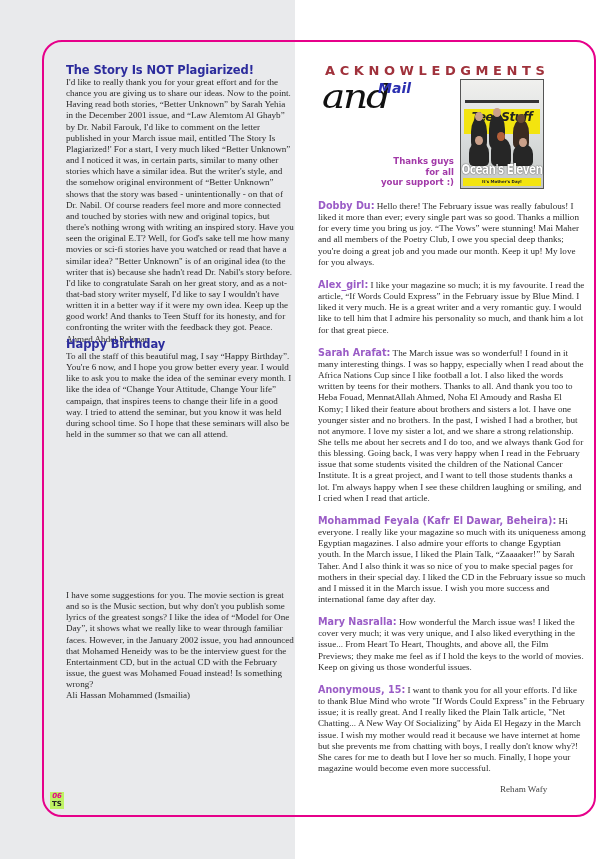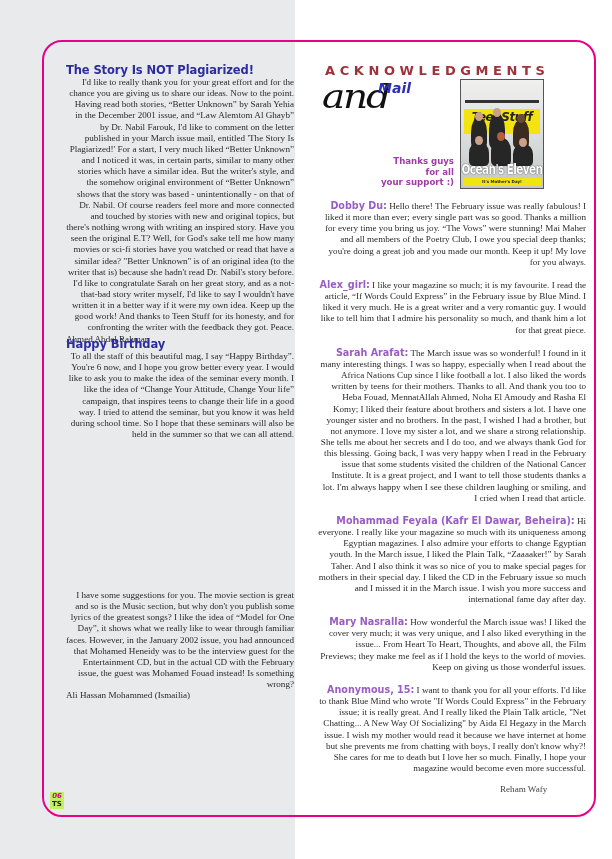--- a/index.html
+++ b/index.html
@@ -2,21 +2,21 @@
 <html><head>
 <meta charset="utf-8">
 <style>
   html, body { margin:0; padding:0; }
   body { width:612px; height:859px; position:relative; overflow:hidden; background:#ffffff; font-family:"Liberation Serif", serif; }
   .graypanel { position:absolute; left:0; top:0; width:295px; height:859px; background:#e9eaec; }
   .frame { position:absolute; left:42px; top:40px; width:554px; height:777px; border:2.5px solid #e6008a; border-radius:20px; box-sizing:border-box; }
   .leftcol { position:absolute; left:66px; top:64px; width:228px; }
   .rightcol { position:absolute; left:318px; top:200px; width:268px; }
   .heading { font-family:"DejaVu Sans", sans-serif; font-weight:bold; color:#2c2c9c; font-size:11.5px; line-height:13px; letter-spacing:-0.1px; }
-  .body { font-size:9.1px; line-height:11.15px; color:#2a2a2a; text-align:right; }
+  .body { font-size:9.1px; line-height:11.15px; color:#2a2a2a; text-align:left; }
   .sig { font-size:9.1px; line-height:11.15px; color:#2a2a2a; padding-right:6px; }
   .sec2 { position:absolute; left:66px; top:338px; width:228px; }
   .sec3 { position:absolute; left:66px; top:590px; width:228px; }
   .name { font-family:"DejaVu Sans", sans-serif; font-weight:bold; color:#9a5cc6; font-size:9.6px; }
   .rl { margin-bottom:11px; }
   .ack { position:absolute; left:325px; top:63px; font-family:"DejaVu Sans", sans-serif; font-weight:900; font-size:13px; letter-spacing:4.6px; color:#a0323c; }
   .and { position:absolute; left:322px; top:76px; font-family:"DejaVu Serif", serif; font-style:italic; font-size:34px; color:#111; letter-spacing:-2px; transform:scaleX(1.15); transform-origin:left; }
   .mail { position:absolute; left:378px; top:80px; font-family:"DejaVu Sans", sans-serif; font-weight:bold; font-style:italic; font-size:14px; color:#2b2fb0; }
   .thanks { position:absolute; left:356px; top:156px; width:98px; text-align:right; font-family:"DejaVu Sans", sans-serif; font-weight:bold; font-size:8.6px; line-height:10.5px; color:#a23aa8; }
   .cover { position:absolute; left:460px; top:79px; width:84px; height:110px; background:linear-gradient(180deg,#f0f0ee 0%,#d9dcdc 55%,#c4c7c6 100%); border:1px solid #555; box-sizing:border-box; overflow:hidden; }

